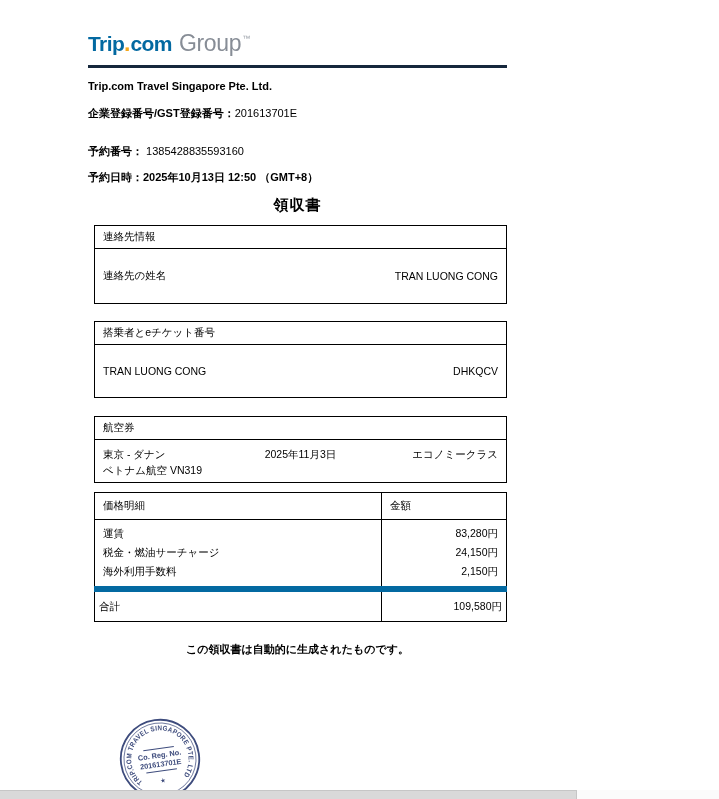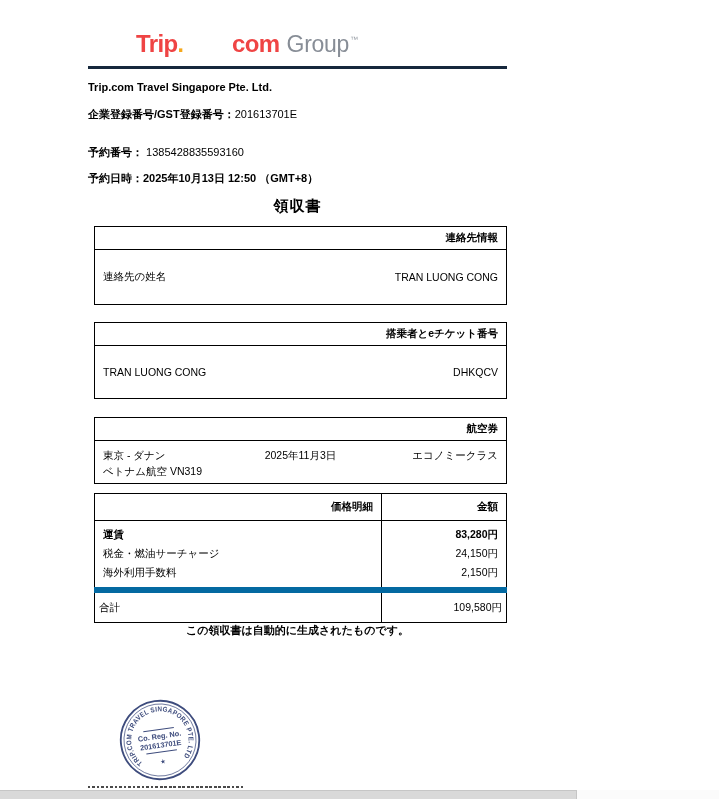--- a/index.html
+++ b/index.html
@@ -8,62 +8,62 @@
     background: #ffffff;
     font-family: "Liberation Sans", "DejaVu Sans", sans-serif;
     color: #000;
     position: relative;
     overflow: hidden;
   }
   .content { margin-left: 88px; width: 419px; }
 
   
   .logo-row { padding-top: 30px; display: flex; align-items: baseline; }
-  .logo-trip, .logo-com { font-size: 24px; font-weight: 800; color: #ef4444; letter-spacing: -0.6px; margin-left: 48px; }
+  .logo-trip, .logo-com { font-size: 21px; font-weight: 800; color: #0369a1; letter-spacing: -0.6px; }
   .logo-dot { font-size: 23px; font-weight: 800; color: #f5a81c; }
   .logo-group { font-size: 23px; font-weight: 400; color: #878d96; margin-left: 7px; letter-spacing: -0.3px; }
   .logo-tm { font-size: 8px; color: #9aa0a8; vertical-align: 10px; margin-left: 1px; }
 
   .divider { height: 3px; background: #16283c; margin-top: 8px; }
 
   .company { font-size: 11px; font-weight: bold; margin-top: 12px; }
   .gst { font-size: 11px; margin-top: 14px; }
   .gst .lbl { font-weight: bold; }
 
   .booking { margin-top: 23px; font-size: 11px; }
   .booking-line { margin-bottom: 11px; }
   .booking-line .lbl { font-weight: bold; }
   .booking-line.bold-val .val { font-weight: bold; }
 
   .title { font-size: 15px; font-weight: bold; text-align: center; margin-top: 9px; letter-spacing: 1px; }
 
   table { width: 413px; margin-left: 6px; border-collapse: collapse; font-size: 10.5px; table-layout: fixed; }
   table { border: 1px solid #000; }
-  th { font-weight: bold; text-align: right; padding: 4px 8px; border-bottom: 1px solid #000; }
+  th { font-weight: normal; text-align: left; padding: 4px 8px; border-bottom: 1px solid #000; }
   td { padding: 20px 8px; }
   .t-contact { margin-top: 10px; }
   .t-passenger { margin-top: 17px; }
   .t-flights { margin-top: 18px; }
   .t-price { margin-top: 9px; }
   .cell-r { text-align: right; }
 
   .t-flights td { vertical-align: top; padding: 3px 8px 4px 8px; }
   .t-flights .route-line, .t-flights .airline-line { line-height: 16px; }
   .t-flights .date-cell { text-align: center; line-height: 16px; }
   .t-flights .class-cell { text-align: right; line-height: 16px; }
   .t-flights tr.flight-row:first-child td { padding-top: 6px; }
 
   .t-price th { padding: 6px 8px; }
   .t-price .amount-col { border-left: 1px solid #000; }
   .t-price td { padding: 2px 8px; line-height: 15px; }
-  .t-price tr.first td { padding-top: 6px; font-weight: bold; }
+  .t-price tr.first td { padding-top: 6px; }
   .t-price tr.last td { padding-bottom: 7px; }
   .t-price tr.total td { border-top: 6px solid #0369a1; padding: 7px 4px; }
 
-  .footnote { font-size: 11px; font-weight: bold; text-align: center; width: 419px; }
+  .footnote { font-size: 11px; font-weight: bold; text-align: center; margin-top: 20px; width: 419px; }
 
   .stamp-wrap { margin-top: 60px; margin-left: 30px; width: 84px; height: 84px; transform: rotate(-8deg); }
 
   .dashed-line {
     margin-top: 4px; width: 155px; height: 2px;
     background: repeating-linear-gradient(90deg, #4a4a4a 0 2.5px, transparent 2.5px 4.5px);
   }
   .footer-company { font-size: 11px; font-weight: bold; margin-top: 6px; }
 
   .hscrollbar-track { position: absolute; left: 0; bottom: 0; width: 719px; height: 9px; background: #fbfbfb; }

